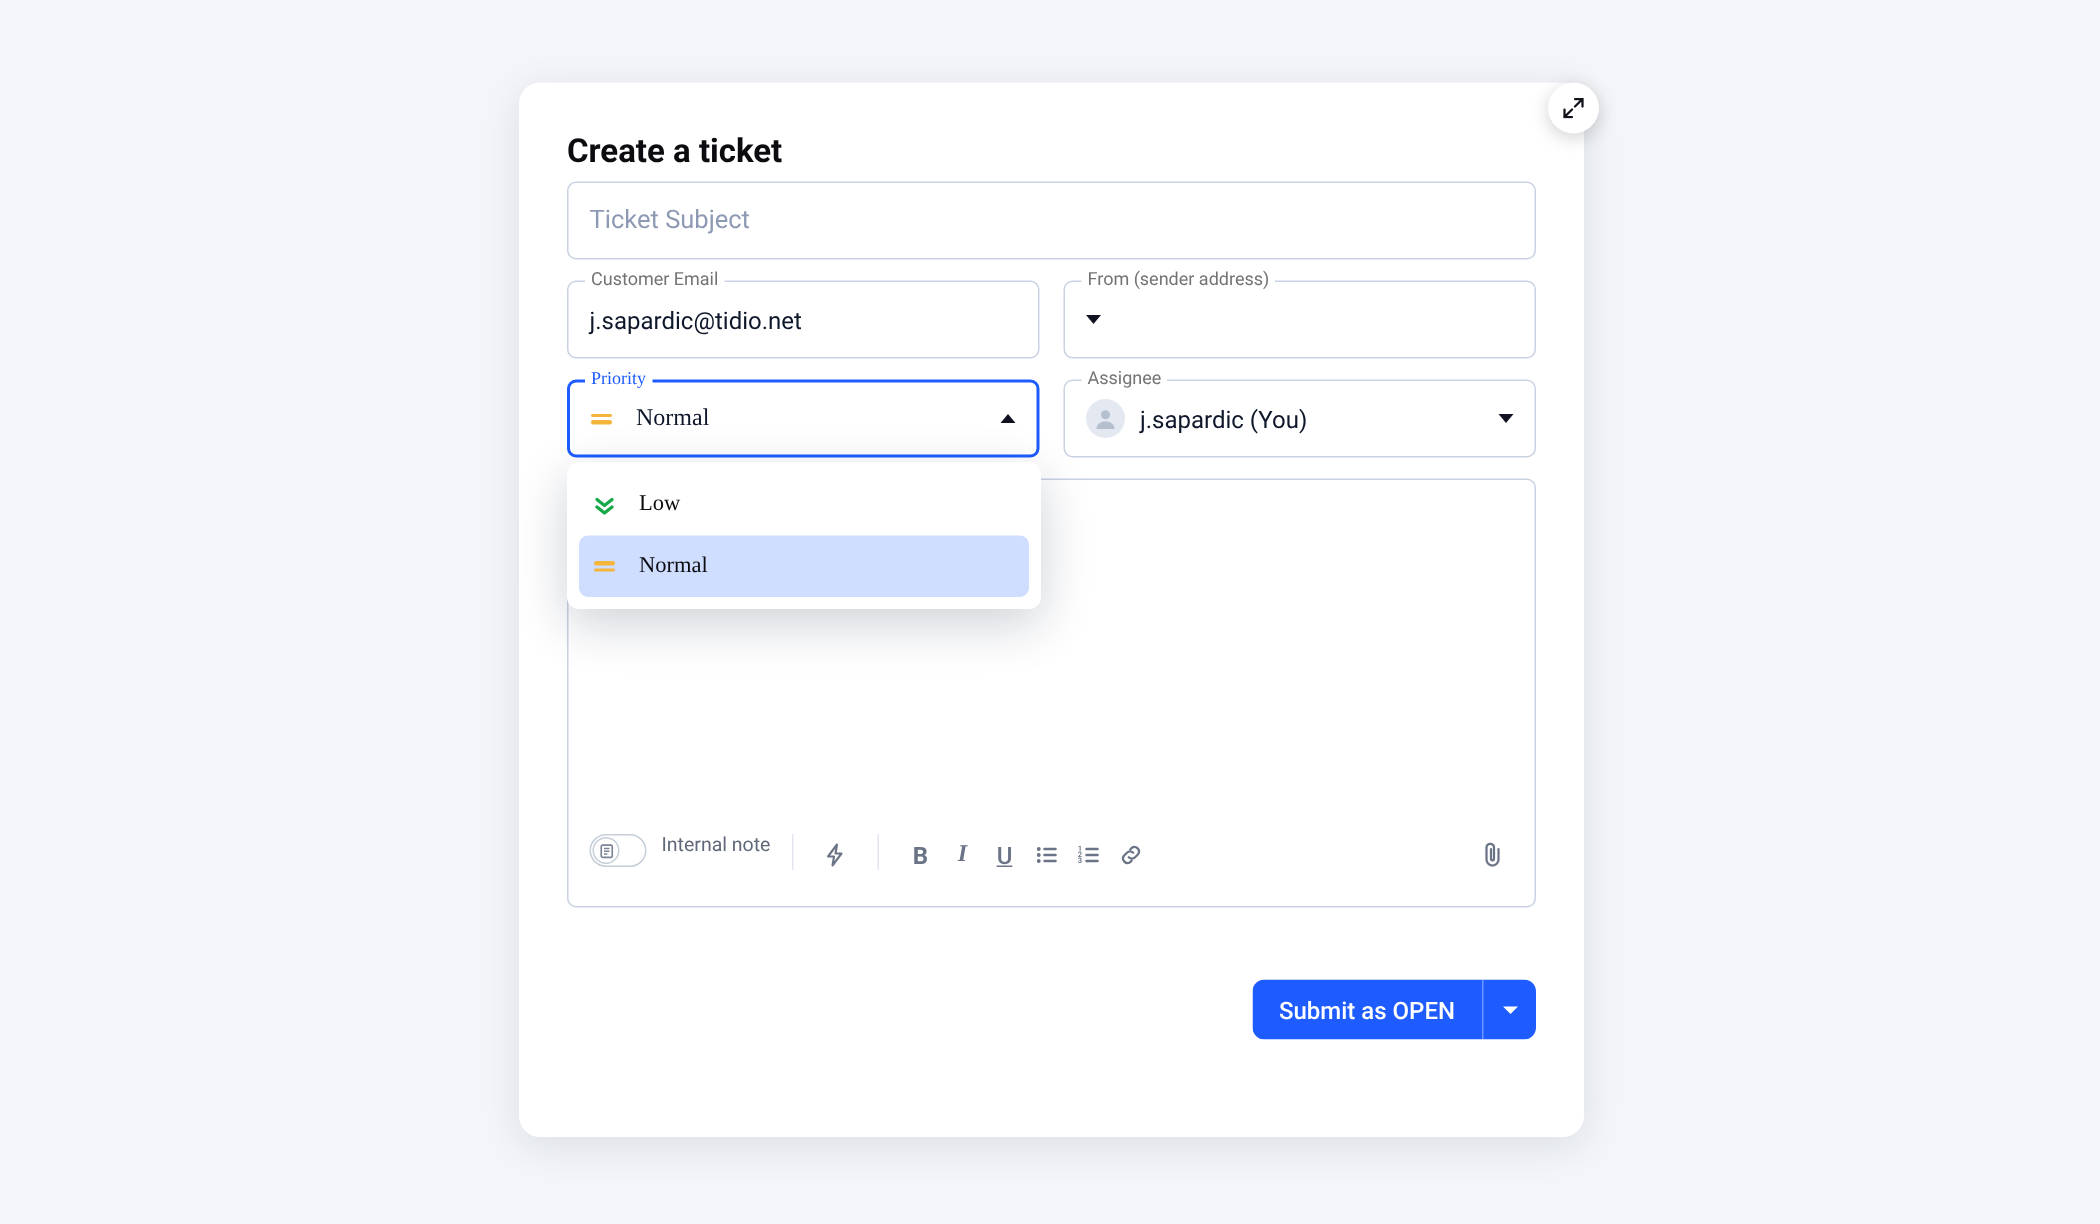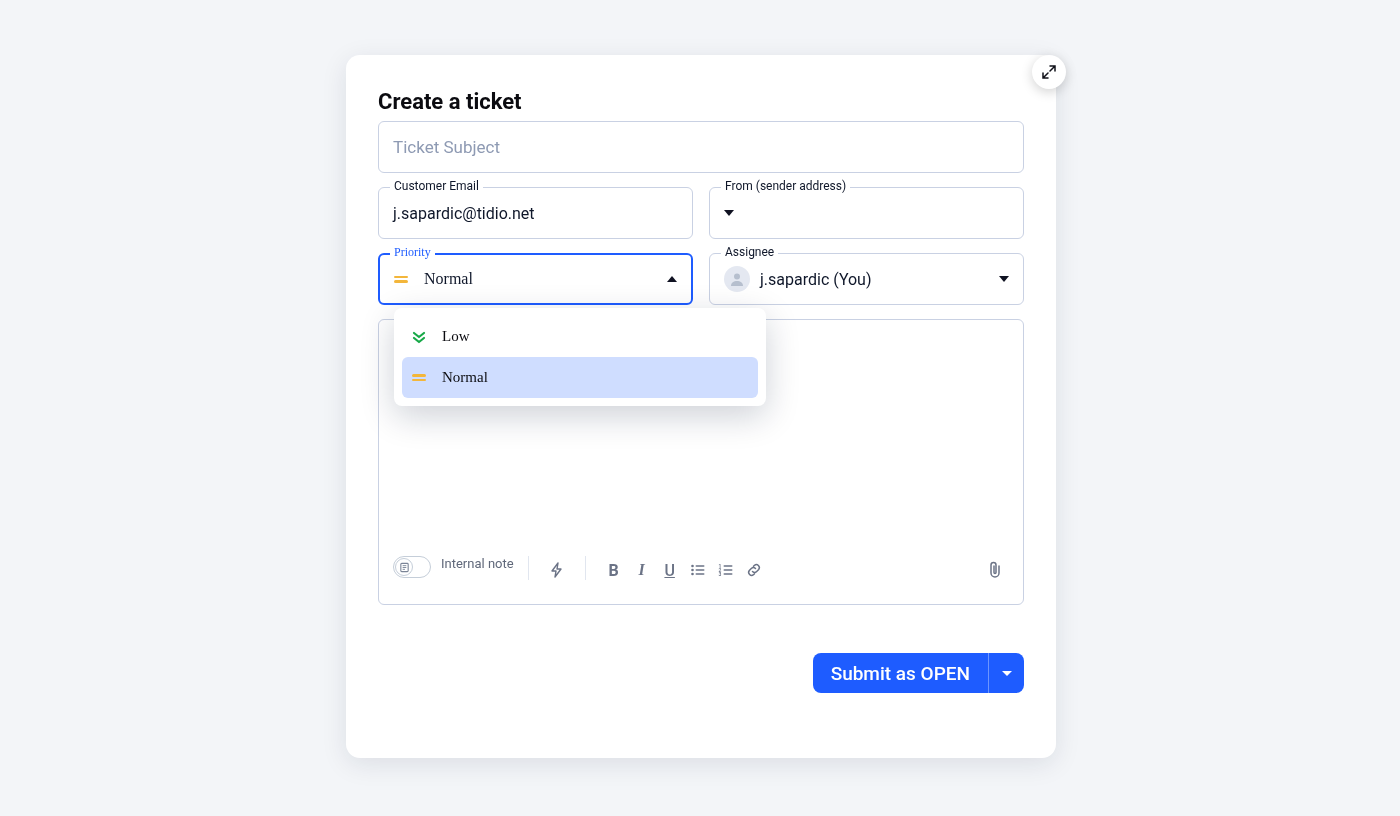--- a/index.html
+++ b/index.html
@@ -65,21 +65,21 @@
 .field-border.active {
   border: 2px solid #1e5cff;
 }
 .field-label {
   position: absolute;
   top: -8px;
   left: 12px;
   background: #fff;
   padding: 0 4px;
   font-size: 12px;
-  color: #0f172a;
+  color: #737373;
   font-weight: 400;
   z-index: 1;
 }
 .field-label.active {
   color: #1e5cff;
   font-weight: 500;
 }
 .field-placeholder {
   color: #8e9ab3;
   font-size: 17px;
@@ -111,27 +111,26 @@
   margin-right: 16px;
   display: flex;
   flex-direction: column;
   gap: 2px;
 }
 .priority-bar { width: 14px; height: 2.5px; border-radius: 2px; }
 .dropdown {
   position: absolute;
   top: 55px;
   left: 0;
-  width: 372px;
+  width: 316px;
   background: #fff;
   border-radius: 8px;
   box-shadow: 0 10px 34px rgba(12, 25, 55, 0.2);
   padding: 8px;
   z-index: 10;
-  margin-left: 16px;
 }
 .dropdown-item {
   display: flex;
   align-items: center;
   height: 41px;
   padding: 0 10px;
   border-radius: 6px;
   font-size: 15px;
   color: #0b0b10;
 }
@@ -187,21 +186,21 @@
 }
 .submit-btn {
   display: flex;
   height: 40px;
   border-radius: 8px;
   overflow: hidden;
 }
 .submit-main {
   background: #1e5cff;
   color: #fff;
-  font-size: 19px;
+  font-size: 16px;
   font-weight: 500;
   padding: 0 18px;
   display: flex; align-items: center;
 }
 .submit-side {
   background: #1e5cff;
   width: 36px;
   display: flex; align-items: center; justify-content: center;
   border-left: 1px solid rgba(255,255,255,0.35);
 }

